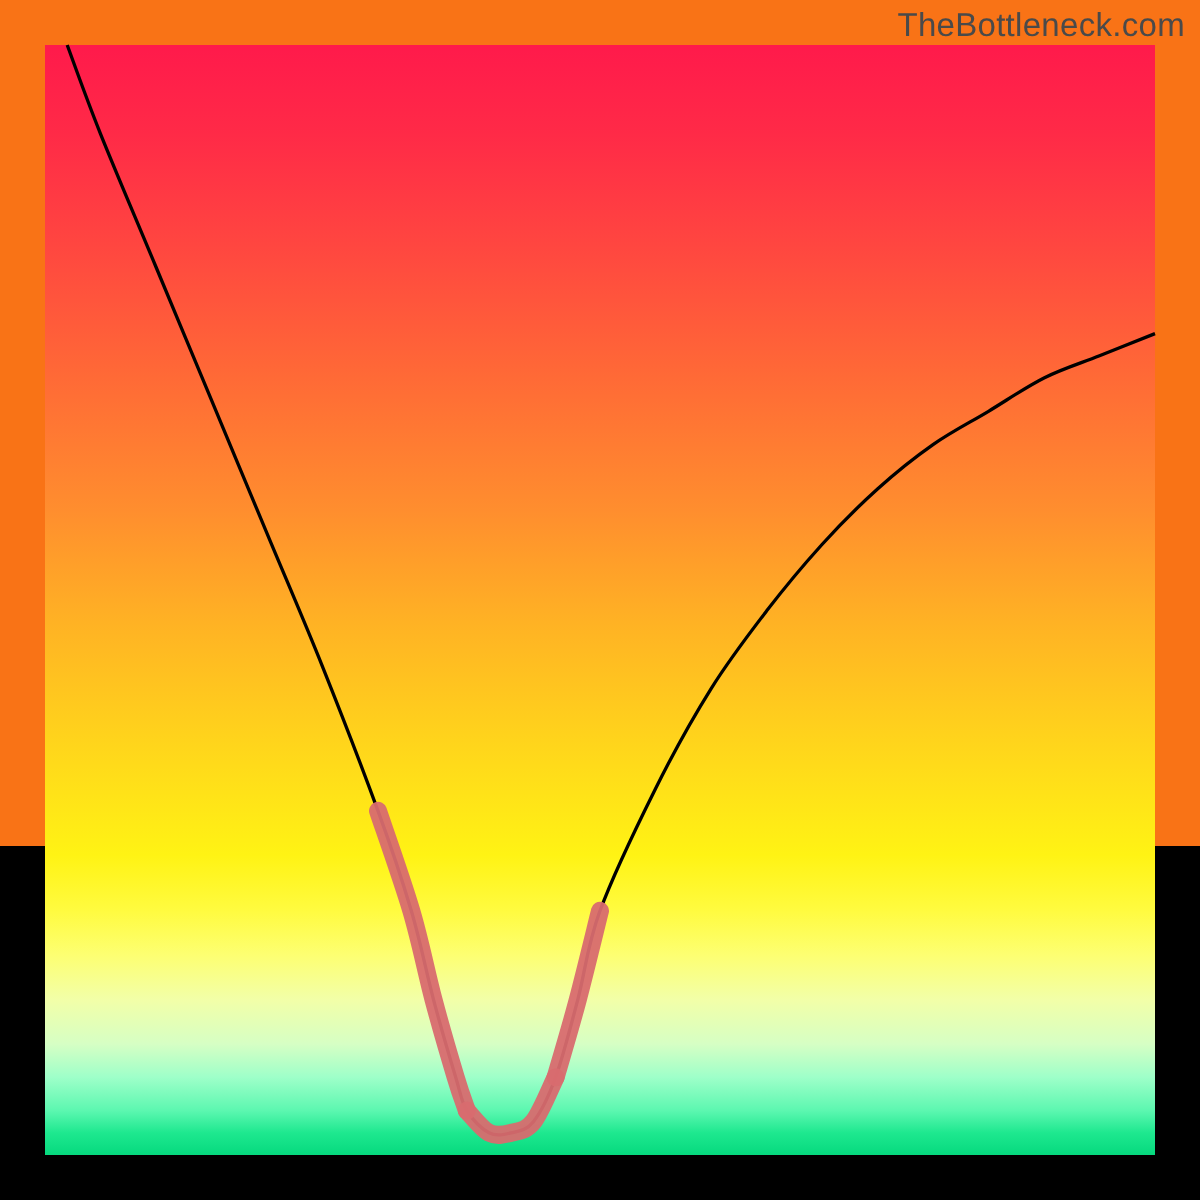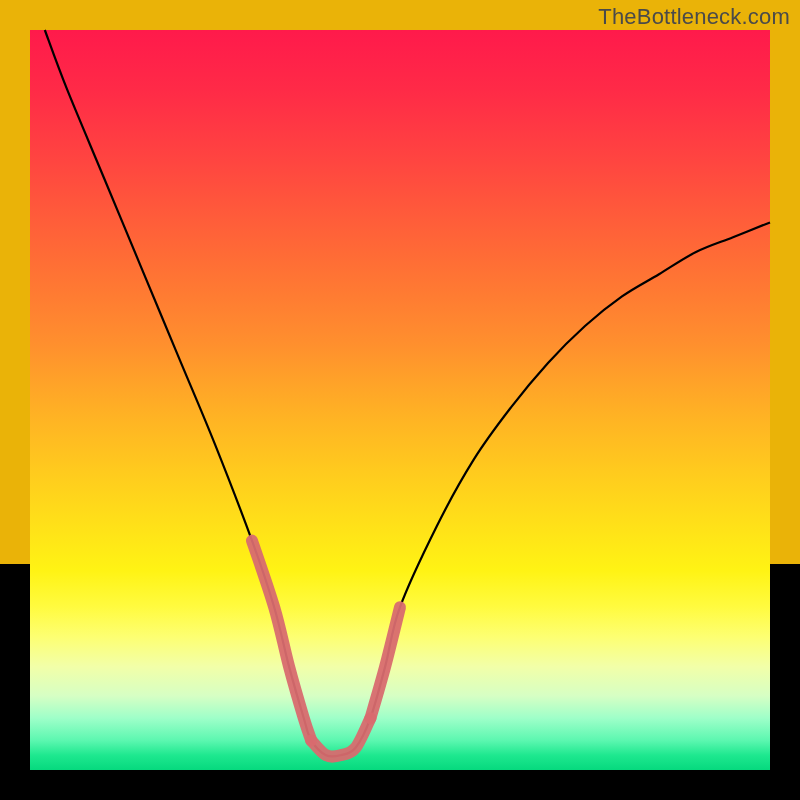--- a/index.html
+++ b/index.html
@@ -8,21 +8,21 @@
     width: 800px;
     height: 800px;
     background: #000;
     overflow: hidden;
     font-family: Arial, Helvetica, sans-serif;
   }
   .outer {
     position: relative;
     width: 800px;
     height: 564px;
-    background: #eab308;
+    background: #f97316;
   }
   .plot {
     position: absolute;
     left: 30px;
     top: 30px;
     width: 740px;
     height: 740px;
     background: linear-gradient(to bottom,
       #ff1a4b 0%,
       #ff2a47 8%,

